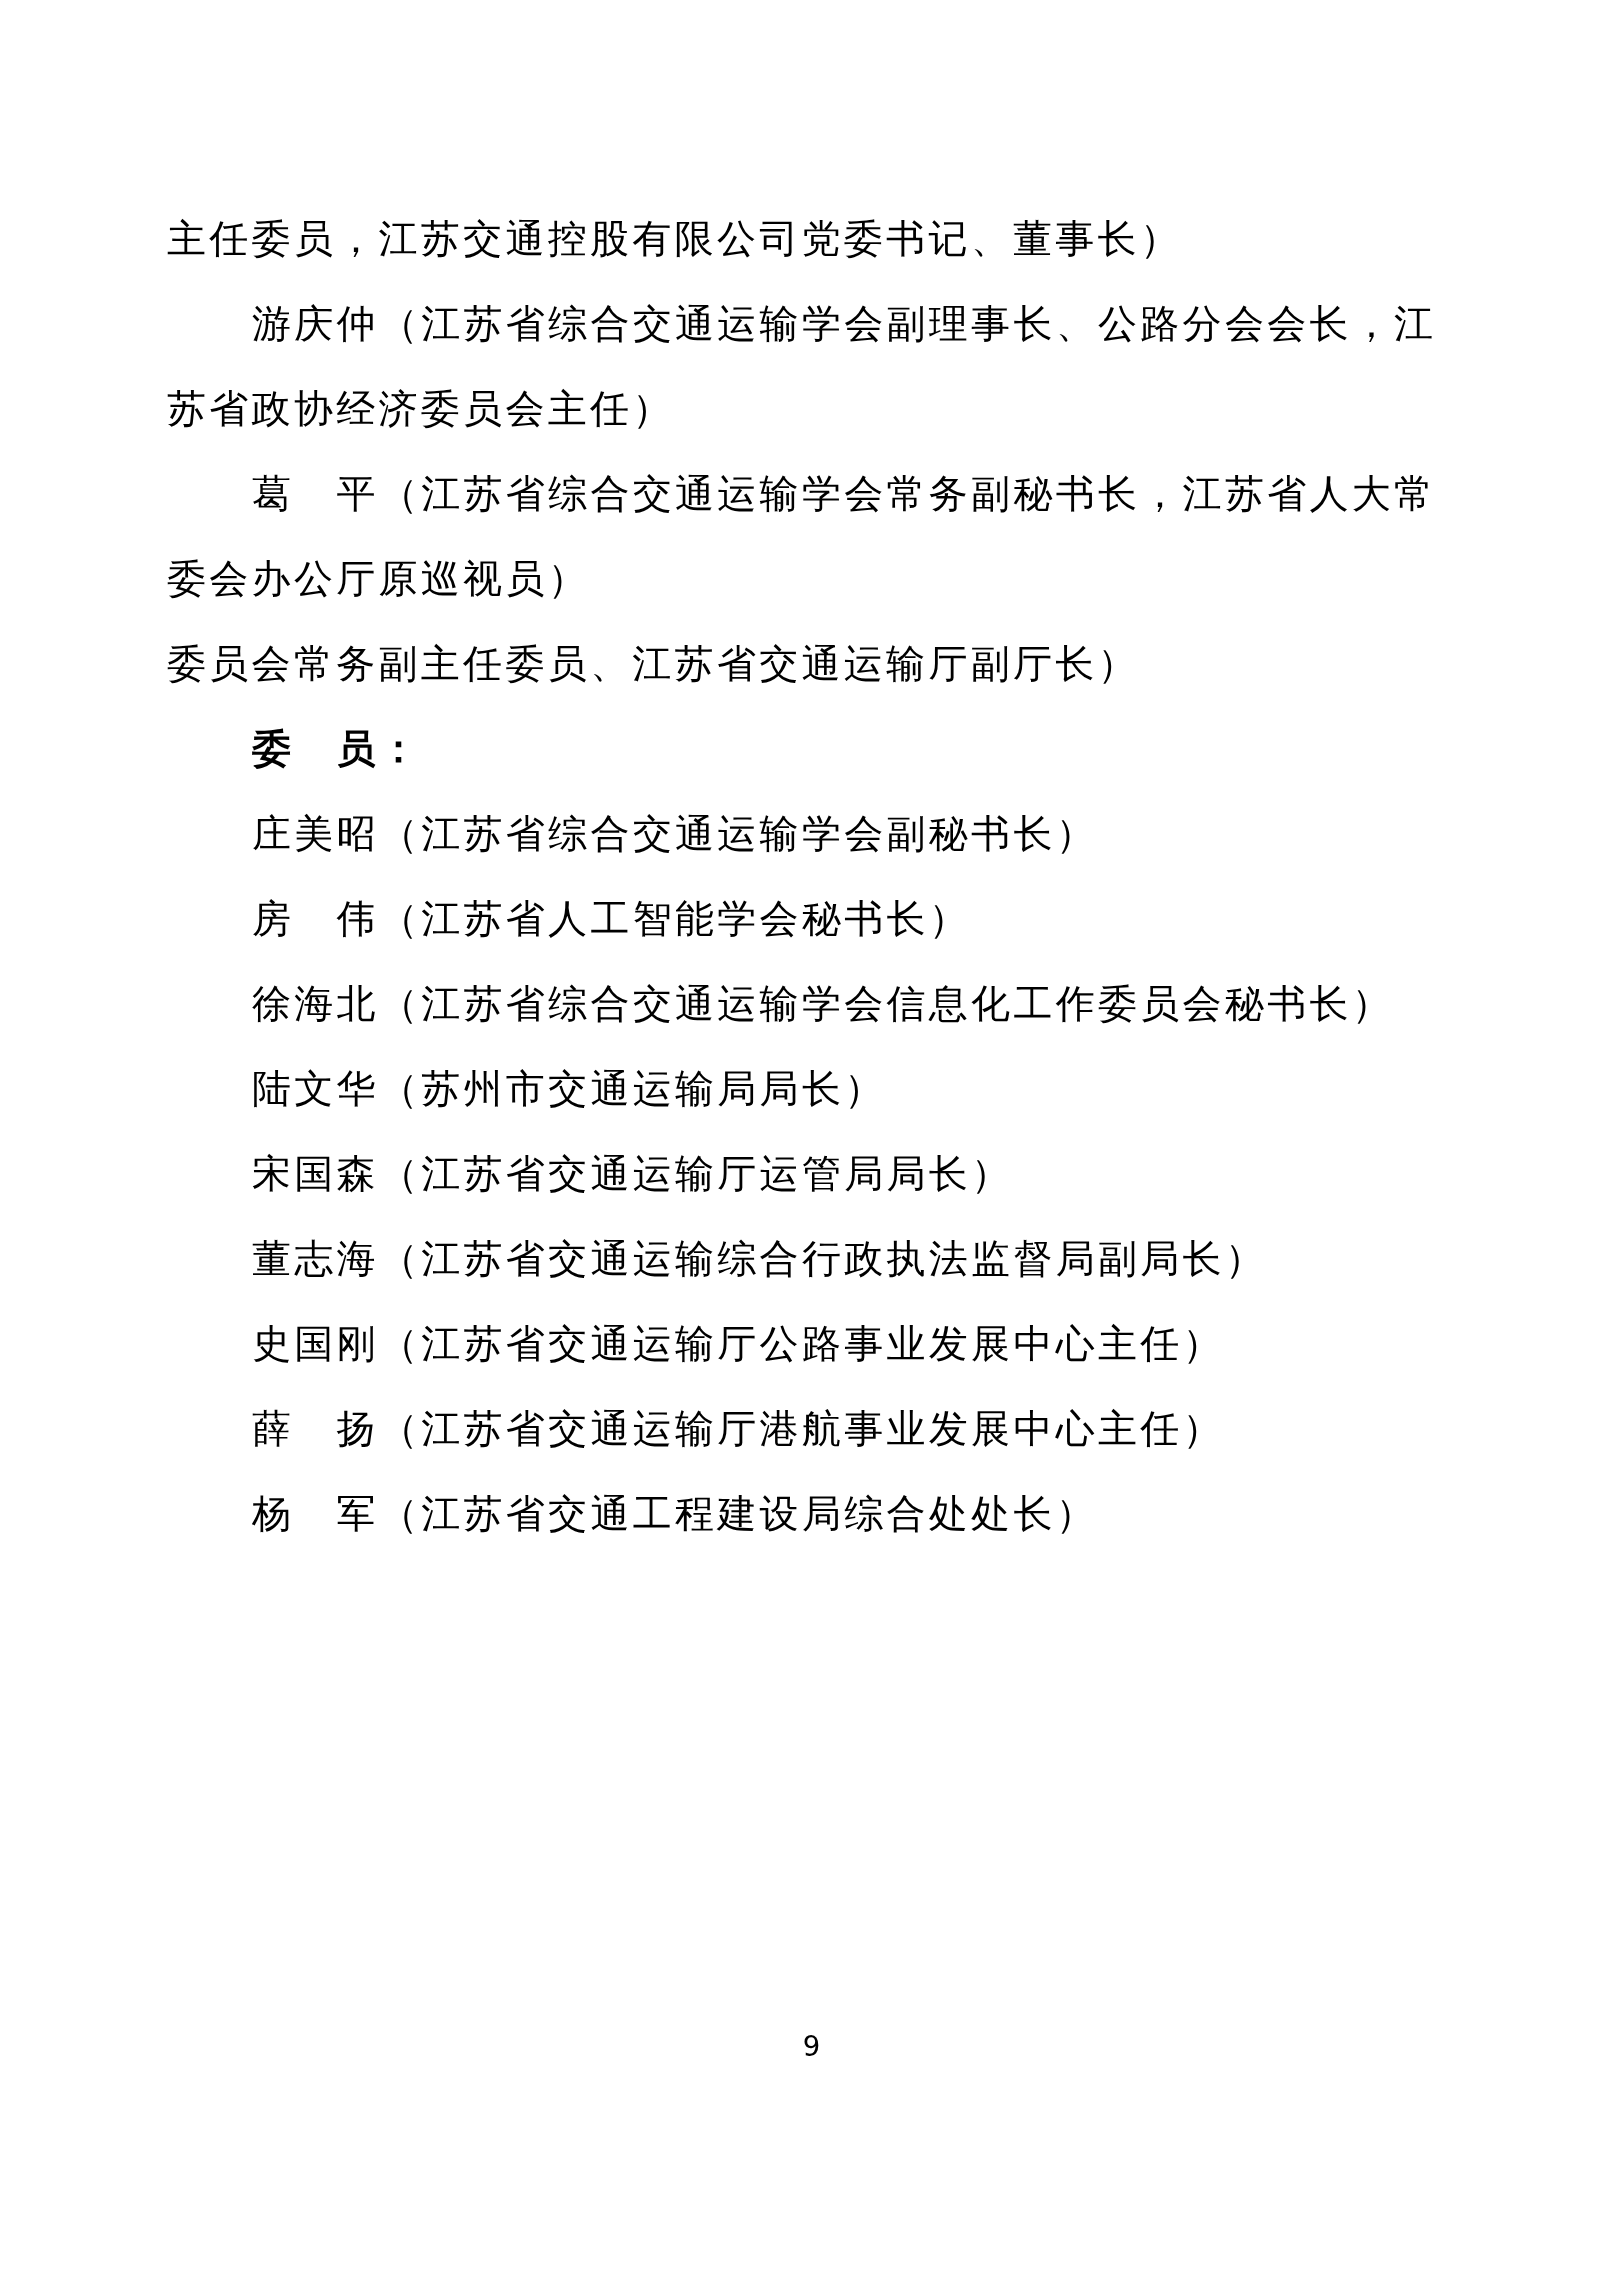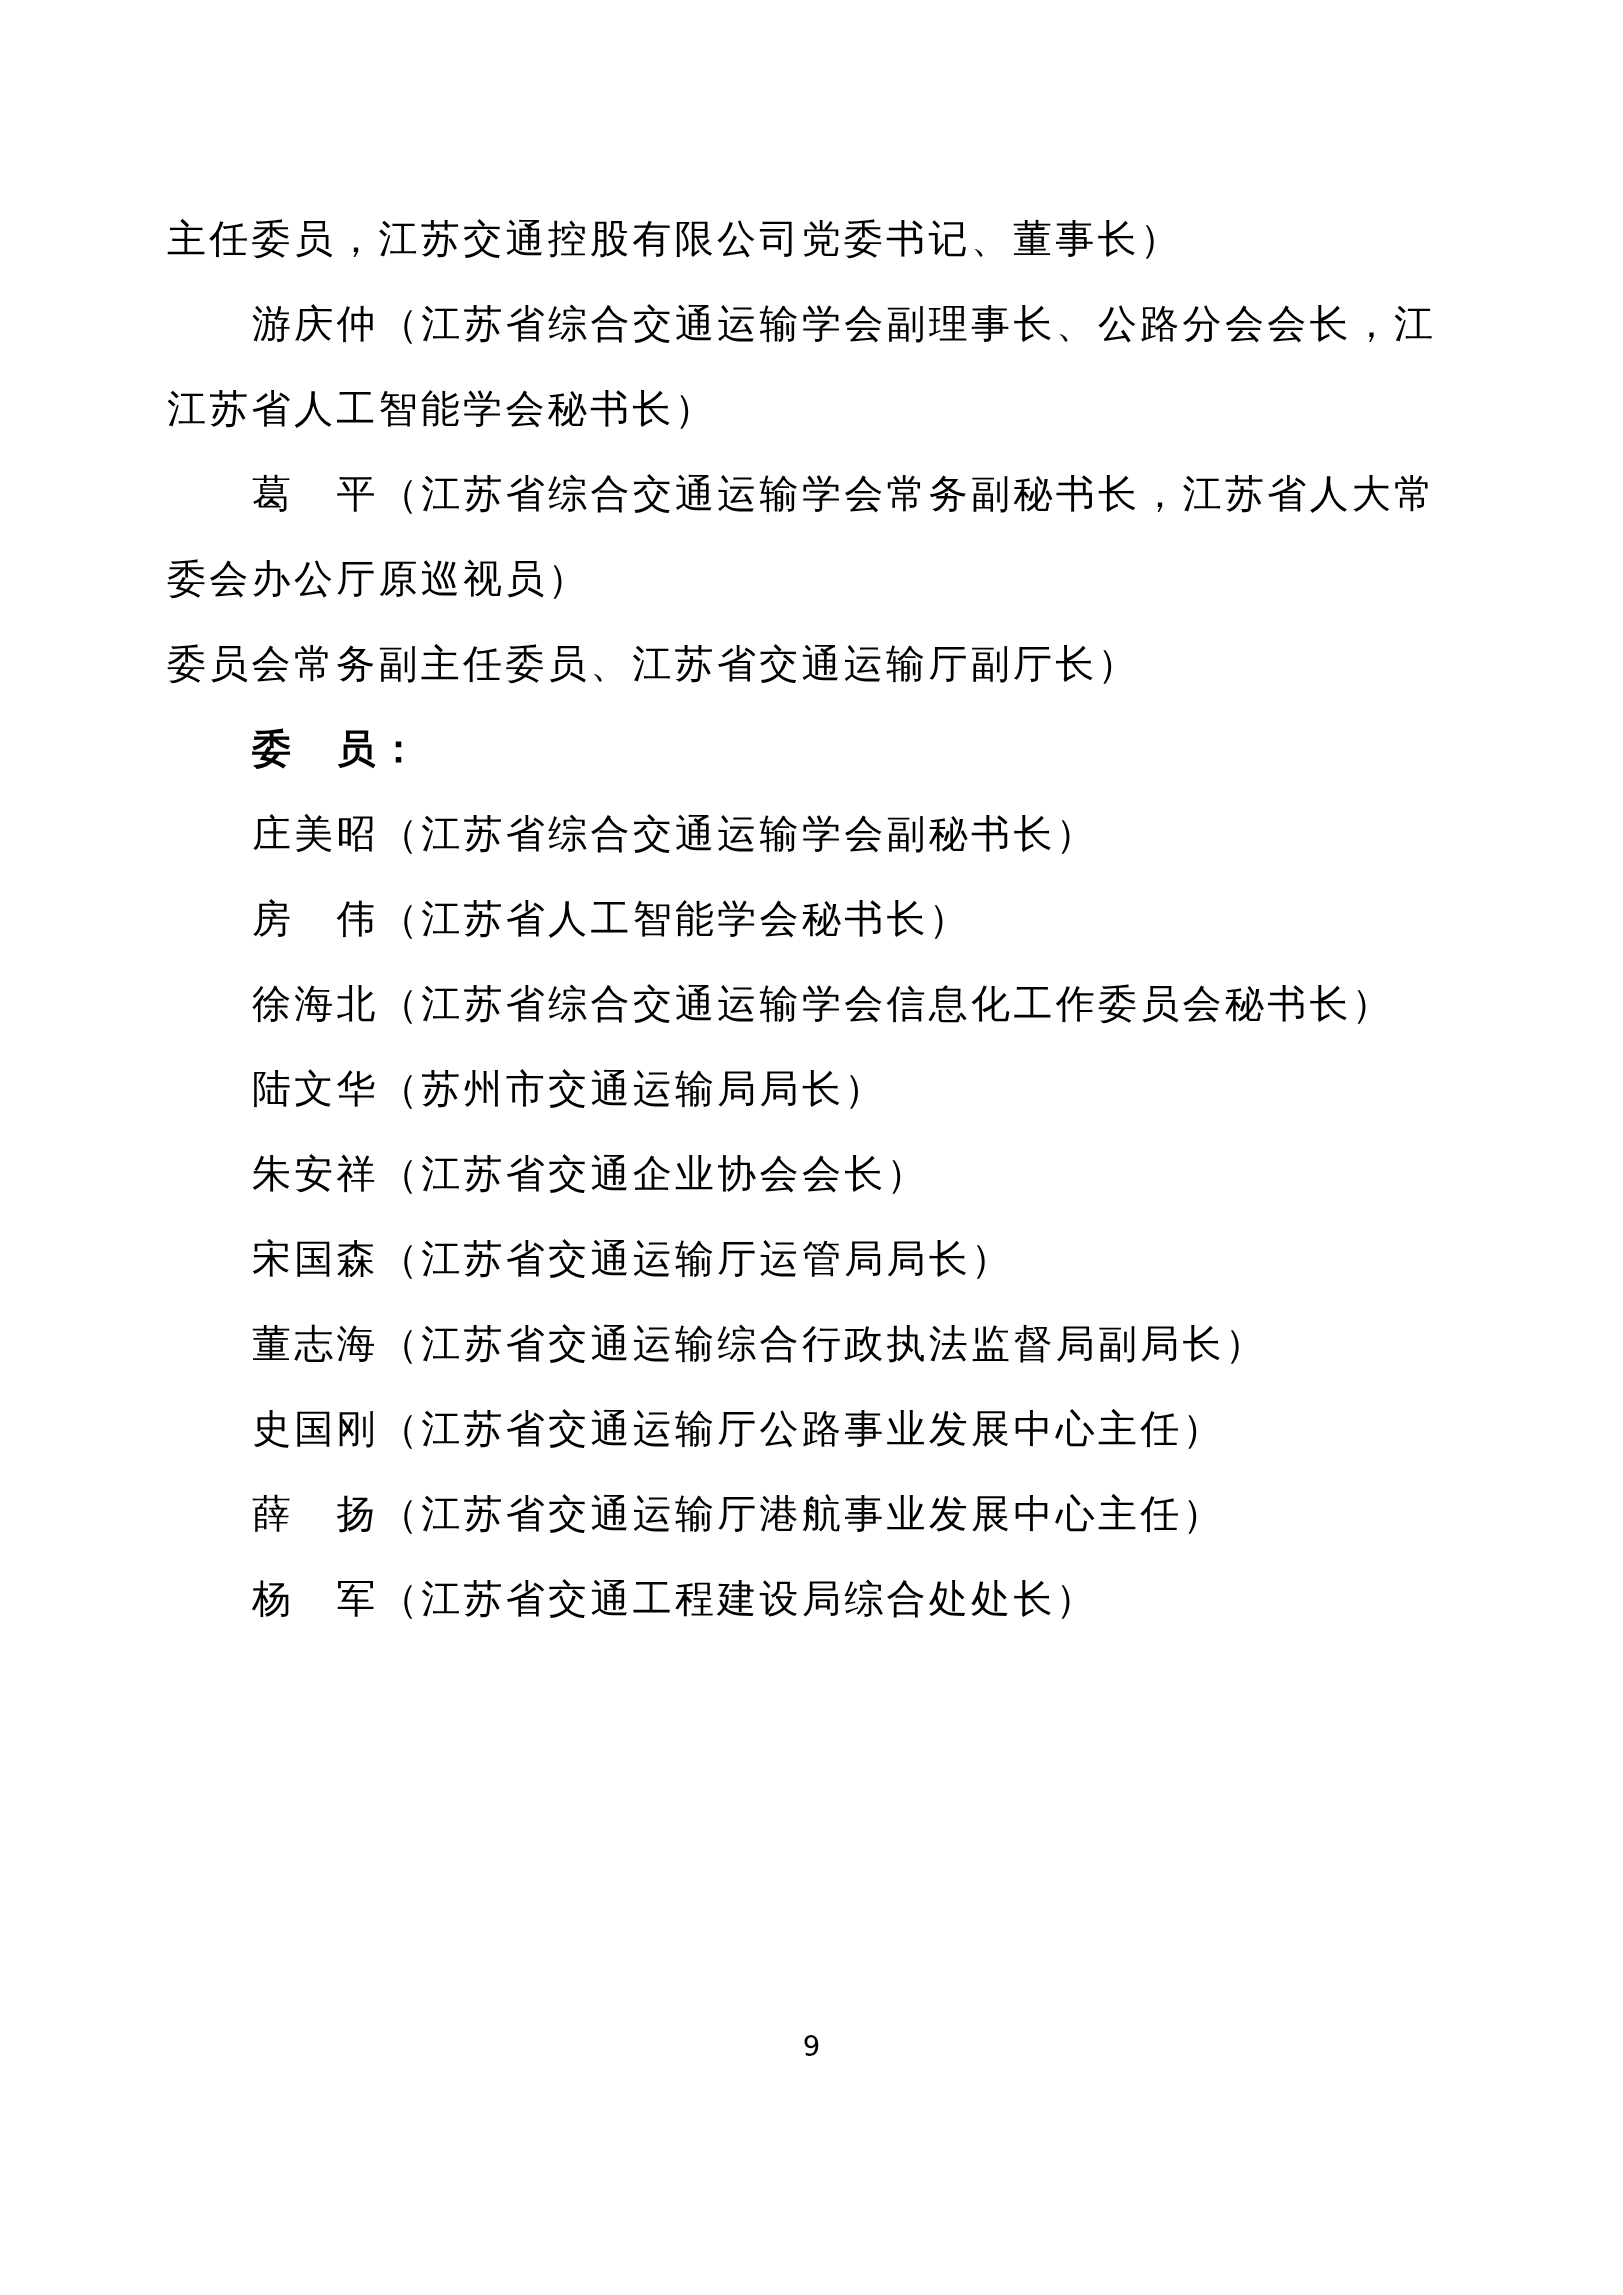--- a/index.html
+++ b/index.html
@@ -48,30 +48,29 @@
     color: #000000;
   }
 </style>
 </head>
 <body>
 
 <div class="page">
   <div class="text-block" id="text-block">
       <div class="doc-line">主任委员，江苏交通控股有限公司党委书记、董事长）</div>
       <div class="doc-line indent">游庆仲（江苏省综合交通运输学会副理事长、公路分会会长，江</div>
-      <div class="doc-line">江苏省人工智能学会秘书长）</div>
+      <div class="doc-line">苏省政协经济委员会主任）</div>
       <div class="doc-line indent">葛　平（江苏省综合交通运输学会常务副秘书长，江苏省人大常</div>
       <div class="doc-line">委会办公厅原巡视员）</div>
       <div class="doc-line">委员会常务副主任委员、江苏省交通运输厅副厅长）</div>
       <div class="doc-line indent bold">委　员：</div>
       <div class="doc-line indent">庄美昭（江苏省综合交通运输学会副秘书长）</div>
       <div class="doc-line indent">房　伟（江苏省人工智能学会秘书长）</div>
       <div class="doc-line indent">徐海北（江苏省综合交通运输学会信息化工作委员会秘书长）</div>
       <div class="doc-line indent">陆文华（苏州市交通运输局局长）</div>
-      <div class="doc-line indent">朱安祥（江苏省交通企业协会会长）</div>
       <div class="doc-line indent">宋国森（江苏省交通运输厅运管局局长）</div>
       <div class="doc-line indent">董志海（江苏省交通运输综合行政执法监督局副局长）</div>
       <div class="doc-line indent">史国刚（江苏省交通运输厅公路事业发展中心主任）</div>
       <div class="doc-line indent">薛　扬（江苏省交通运输厅港航事业发展中心主任）</div>
       <div class="doc-line indent">杨　军（江苏省交通工程建设局综合处处长）</div>
     </div>
   <div class="page-number">9</div>
 </div>
 
 

